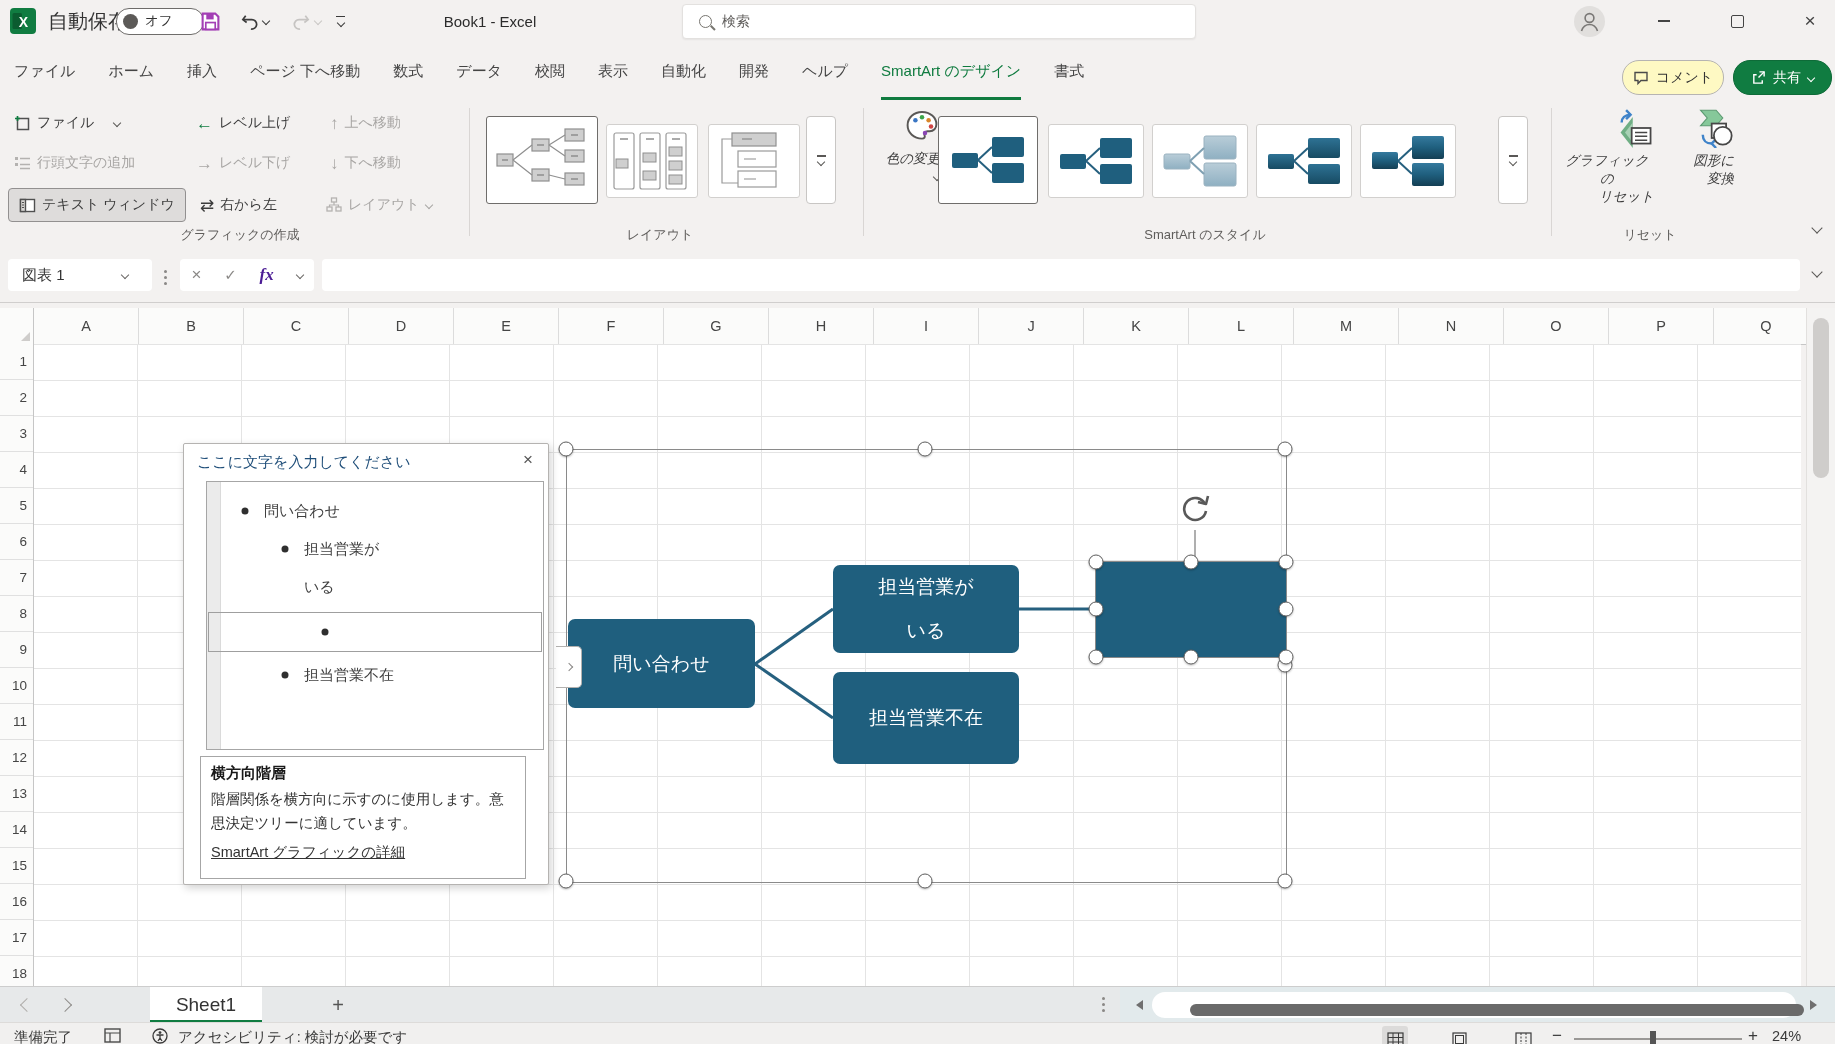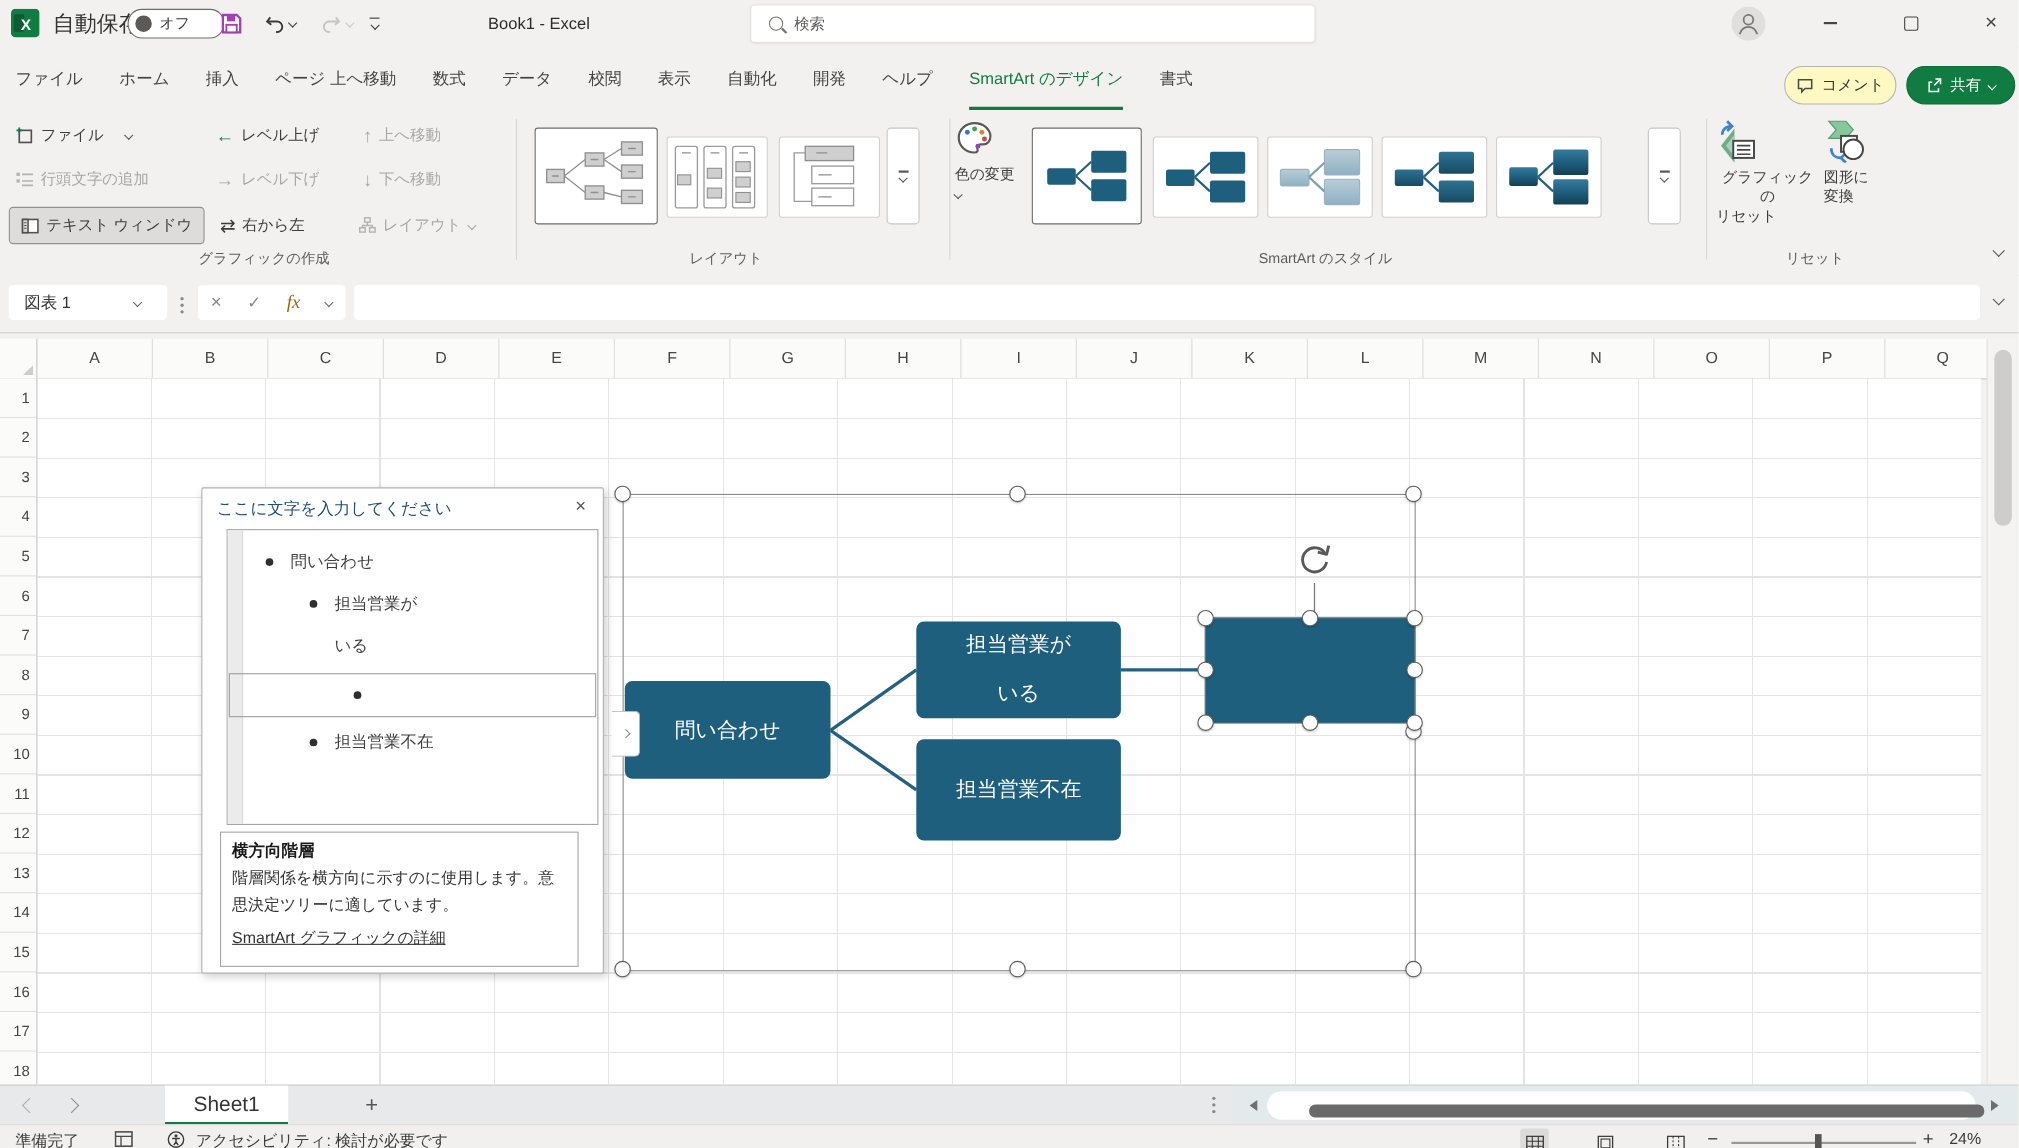--- a/index.html
+++ b/index.html
@@ -38,21 +38,21 @@
   .grp-label{position:absolute;top:126px;font-size:13px;color:#5f5d5b;text-align:center;white-space:nowrap;}
   .rbtn{position:absolute;display:flex;align-items:center;gap:6px;font-size:14px;color:#3c3c3c;white-space:nowrap;height:34px;}
   .rbtn.disabled{color:#a8a6a4;}
   .rbtn .arrow{font-size:17px;line-height:1;}
   .green-arrow{color:#107C41;}
   #textpane-btn{border:1px solid #929090;background:#dedcdb;border-radius:4px;padding:0 10px;height:32px;}
   .thumb{position:absolute;background:#fff;border:1px solid #d2d0ce;border-radius:3px;display:flex;align-items:center;justify-content:center;}
   .thumb.selected{border:1.5px solid #6f6d6b;}
   .scrollcol{position:absolute;width:28px;background:#fff;border:1px solid #c8c6c4;border-radius:4px;display:flex;flex-direction:column;align-items:center;justify-content:center;color:#5a5856;}
   .scrollcol .bar{width:9px;height:1.6px;background:#5a5856;margin-bottom:2px;}
-  .bigbtn{position:absolute;display:flex;flex-direction:column;align-items:flex-start;font-size:13.5px;color:#3c3c3c;text-align:center;line-height:18px;}
+  .bigbtn{position:absolute;display:flex;flex-direction:column;align-items:flex-end;font-size:13.5px;color:#3c3c3c;text-align:center;line-height:18px;font-style:italic;}
   
   #formulabar{left:0;top:250px;width:1835px;height:52px;background:#f3f1f0;border-bottom:1px solid #d0cecd;}
   .fb-box{position:absolute;top:9px;height:32px;background:#fff;border-radius:4px;}
   .vdots{display:inline-flex;flex-direction:column;gap:3px;}
   .vdots i{width:3px;height:3px;border-radius:50%;background:#8a8886;}
   
   #colheaders{left:0;top:308px;width:1835px;height:36px;display:flex;background:#fbfbfa;}
   #corner{width:33px;height:36px;border-right:1px solid #c6c6c6;border-bottom:1px solid #c6c6c6;position:relative;background:#fbfbfa;}
   #corner::after{content:"";position:absolute;right:3px;bottom:3px;border-left:9px solid transparent;border-bottom:9px solid #cfcdcb;}
   .ch{width:104px;height:36px;display:flex;align-items:center;justify-content:center;font-size:14.5px;color:#454545;border-right:1px solid #dcdcdc;border-bottom:1px solid #c6c6c6;}
@@ -154,21 +154,21 @@
   <div class="win-glyph abs" style="left:1714px;">
       <div style="width:11px;height:11px;border:1.6px solid #444;border-radius:2px;"></div>
     </div>
   <div class="win-glyph abs" style="left:1787px;font-size:19px;color:#444;">×</div>
 </div>
 
 <div id="tabrow" class="abs">
   <div class="rtab">ファイル</div>
   <div class="rtab">ホーム</div>
   <div class="rtab">挿入</div>
-  <div class="rtab">ページ 上へ移動</div>
+  <div class="rtab">ページ 下へ移動</div>
   <div class="rtab">数式</div>
   <div class="rtab">データ</div>
   <div class="rtab">校閲</div>
   <div class="rtab">表示</div>
   <div class="rtab">自動化</div>
   <div class="rtab">開発</div>
   <div class="rtab">ヘルプ</div>
   <div class="rtab active">SmartArt のデザイン</div>
   <div class="rtab">書式</div>
 </div>
@@ -427,21 +427,21 @@
     <span class="chev sm" style="color:#6a6866;"></span>
   </div>
   <div class="vdots abs" style="left:164px;top:20px;">
       <i></i>
       <i></i>
       <i></i>
     </div>
   <div class="fb-box flexc" style="left:180px;width:134px;justify-content:space-around;">
     <span style="font-size:17px;color:#8a8886;">×</span>
     <span style="font-size:15px;color:#8a8886;">✓</span>
-    <span style="font-family:'Liberation Serif',serif;font-style:italic;font-size:17px;color:#a16207;">fx</span>
+    <span style="font-family:'Liberation Serif',serif;font-style:italic;font-size:17px;color:#4c1d95;font-weight:bold;">fx</span>
     <span class="chev sm" style="color:#6a6866;"></span>
   </div>
   <div class="fb-box" style="left:322px;width:1478px;"></div>
   <span class="chev" style="position:absolute;left:1813px;top:18px;color:#5a5856;"></span>
 </div>
 
 <div id="colheaders" class="abs">
   <div id="corner"></div>
   <div class="ch">A</div>
   <div class="ch">B</div>

